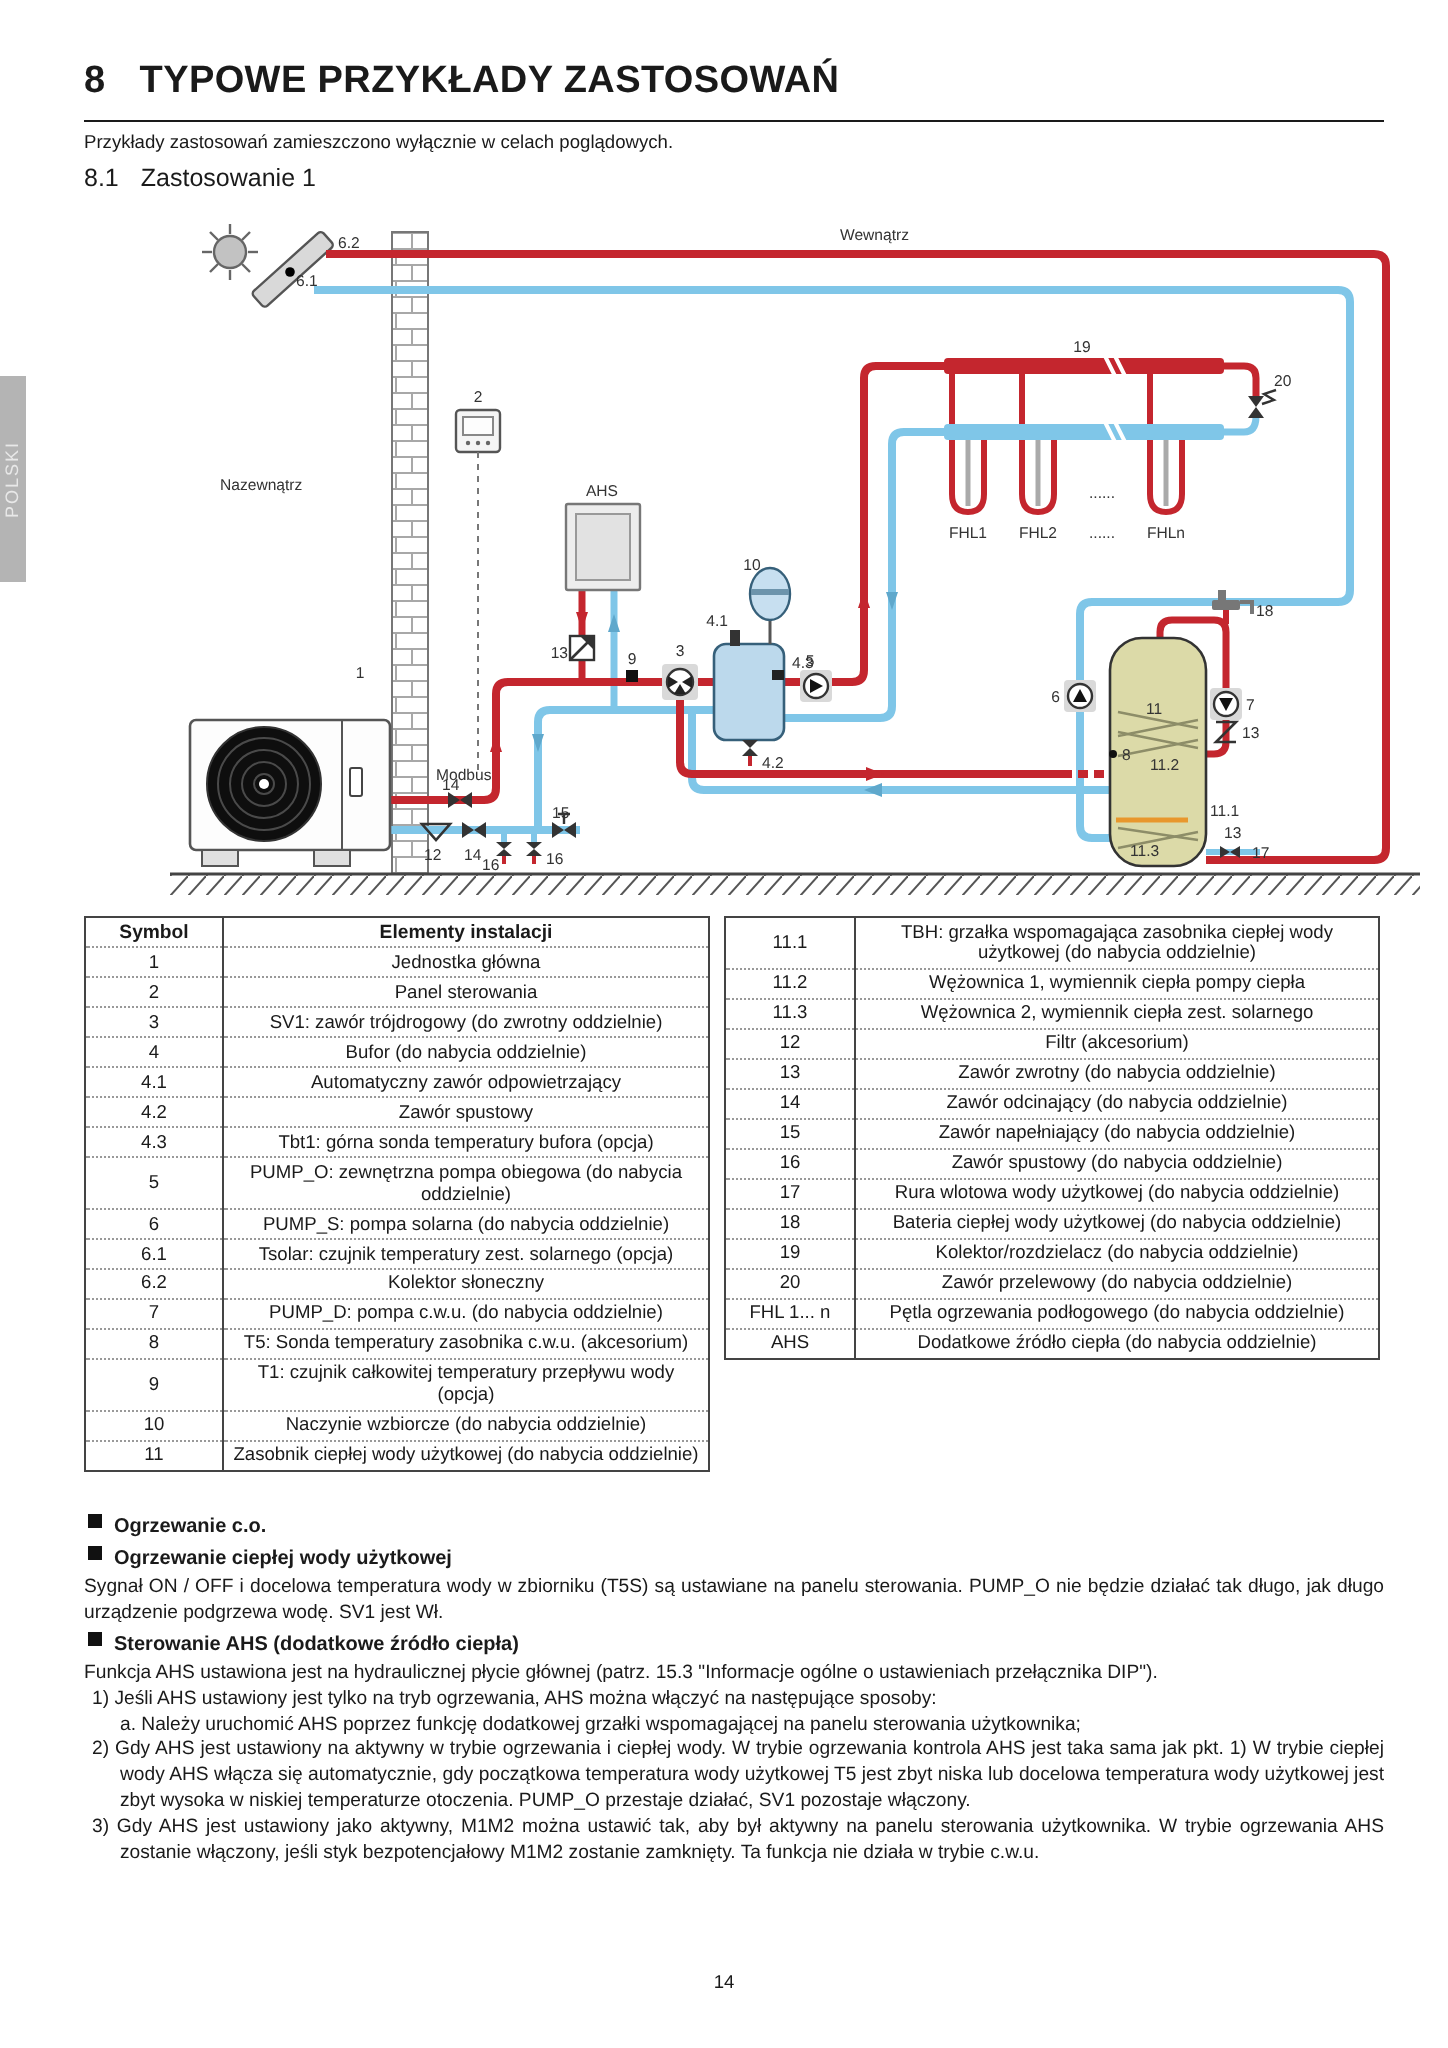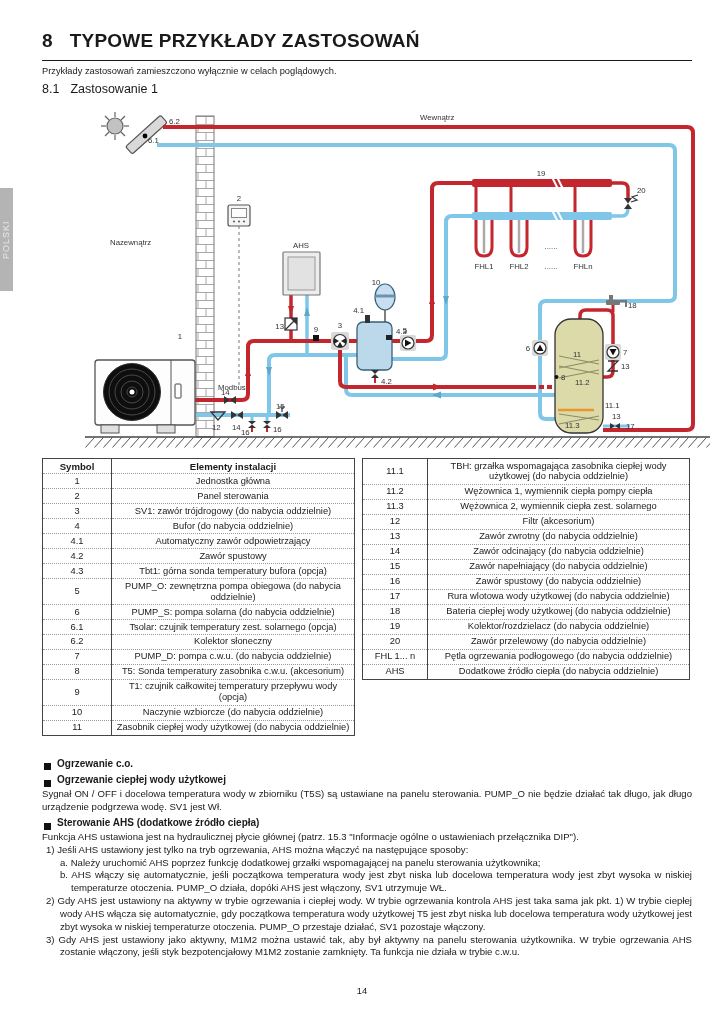--- a/index.html
+++ b/index.html
@@ -21,21 +21,21 @@
   td,th{border-bottom:1px dotted #999;padding:1.5px 3px;vertical-align:middle;overflow:hidden}
   tr:last-child td{border-bottom:none}
   td:first-child,th:first-child{border-right:1px solid #444}
   th{font-size:9.6px}
   .tleft{left:42px;top:458px;width:313px}
   .tright{left:362px;top:458px;width:328px}
   .tleft td:first-child,.tleft th:first-child{width:62px}
   .tright td:first-child{width:58px}
   
   .bottom{left:42px;top:754px;width:650px;font-size:9.6px;line-height:1.34}
-  .shead{font-size:10px;font-weight:bold;margin:3px 0 1px;display:flex;align-items:flex-end}
+  .shead{font-size:10px;font-weight:bold;margin:3px 0 1px;display:flex;align-items:flex-start}
   .sq{display:inline-block;width:7px;height:7px;background:#111;margin:0 6px 0 2px;flex:0 0 auto}
   .para{text-align:justify}
   .list{margin-left:4px}
   .li1{padding-left:14px;text-indent:-14px;text-align:justify}
   .li2{margin-left:14px;padding-left:11px;text-indent:-11px;text-align:justify}
   .pageno{left:0;top:986px;width:724px;text-align:center;font-size:9.3px}
   
   .dlab{font-size:7.8px;fill:#333}
   .dlabm{font-size:7.8px;fill:#333;text-anchor:middle}
   .dlabe{font-size:7.8px;fill:#333;text-anchor:end}
@@ -308,21 +308,21 @@
   <tr>
         <td>1</td>
         <td>Jednostka główna</td>
       </tr>
   <tr>
         <td>2</td>
         <td>Panel sterowania</td>
       </tr>
   <tr>
         <td>3</td>
-        <td>SV1: zawór trójdrogowy (do nabycia oddzielnie)</td>
+        <td>SV1: zawór trójdrogowy (do zwrotny oddzielnie)</td>
       </tr>
   <tr>
         <td>4</td>
         <td>Bufor (do nabycia oddzielnie)</td>
       </tr>
   <tr>
         <td>4.1</td>
         <td>Automatyczny zawór odpowietrzający</td>
       </tr>
   <tr>
@@ -446,19 +446,18 @@
   <div class="para">Sygnał ON / OFF i docelowa temperatura wody w zbiorniku (T5S) są ustawiane na panelu sterowania. PUMP_O nie będzie działać tak długo, jak długo urządzenie podgrzewa wodę. SV1 jest Wł.</div>
 
   <div class="shead">
     <span class="sq"></span>
     <span>Sterowanie AHS (dodatkowe źródło ciepła)</span>
   </div>
   <div class="para">Funkcja AHS ustawiona jest na hydraulicznej płycie głównej (patrz. 15.3 "Informacje ogólne o ustawieniach przełącznika DIP").</div>
   <div class="list">
     <div class="li1">1) Jeśli AHS ustawiony jest tylko na tryb ogrzewania, AHS można włączyć na następujące sposoby:</div>
     <div class="li2">a. Należy uruchomić AHS poprzez funkcję dodatkowej grzałki wspomagającej na panelu sterowania użytkownika;</div>
-    <div class="li2">b. AHS włączy się automatycznie, jeśli początkowa temperatura wody jest zbyt niska lub docelowa temperatura wody jest zbyt wysoka w niskiej temperaturze otoczenia. PUMP_O działa, dopóki AHS jest włączony, SV1 utrzymuje WŁ.</div>
     <div class="li1">2) Gdy AHS jest ustawiony na aktywny w trybie ogrzewania i ciepłej wody. W trybie ogrzewania kontrola AHS jest taka sama jak pkt. 1) W trybie ciepłej wody AHS włącza się automatycznie, gdy początkowa temperatura wody użytkowej T5 jest zbyt niska lub docelowa temperatura wody użytkowej jest zbyt wysoka w niskiej temperaturze otoczenia. PUMP_O przestaje działać, SV1 pozostaje włączony.</div>
     <div class="li1">3) Gdy AHS jest ustawiony jako aktywny, M1M2 można ustawić tak, aby był aktywny na panelu sterowania użytkownika. W trybie ogrzewania AHS zostanie włączony, jeśli styk bezpotencjałowy M1M2 zostanie zamknięty. Ta funkcja nie działa w trybie c.w.u.</div>
   </div>
 </div>
 
 <div class="abs pageno">14</div>
 
 </body></html>

